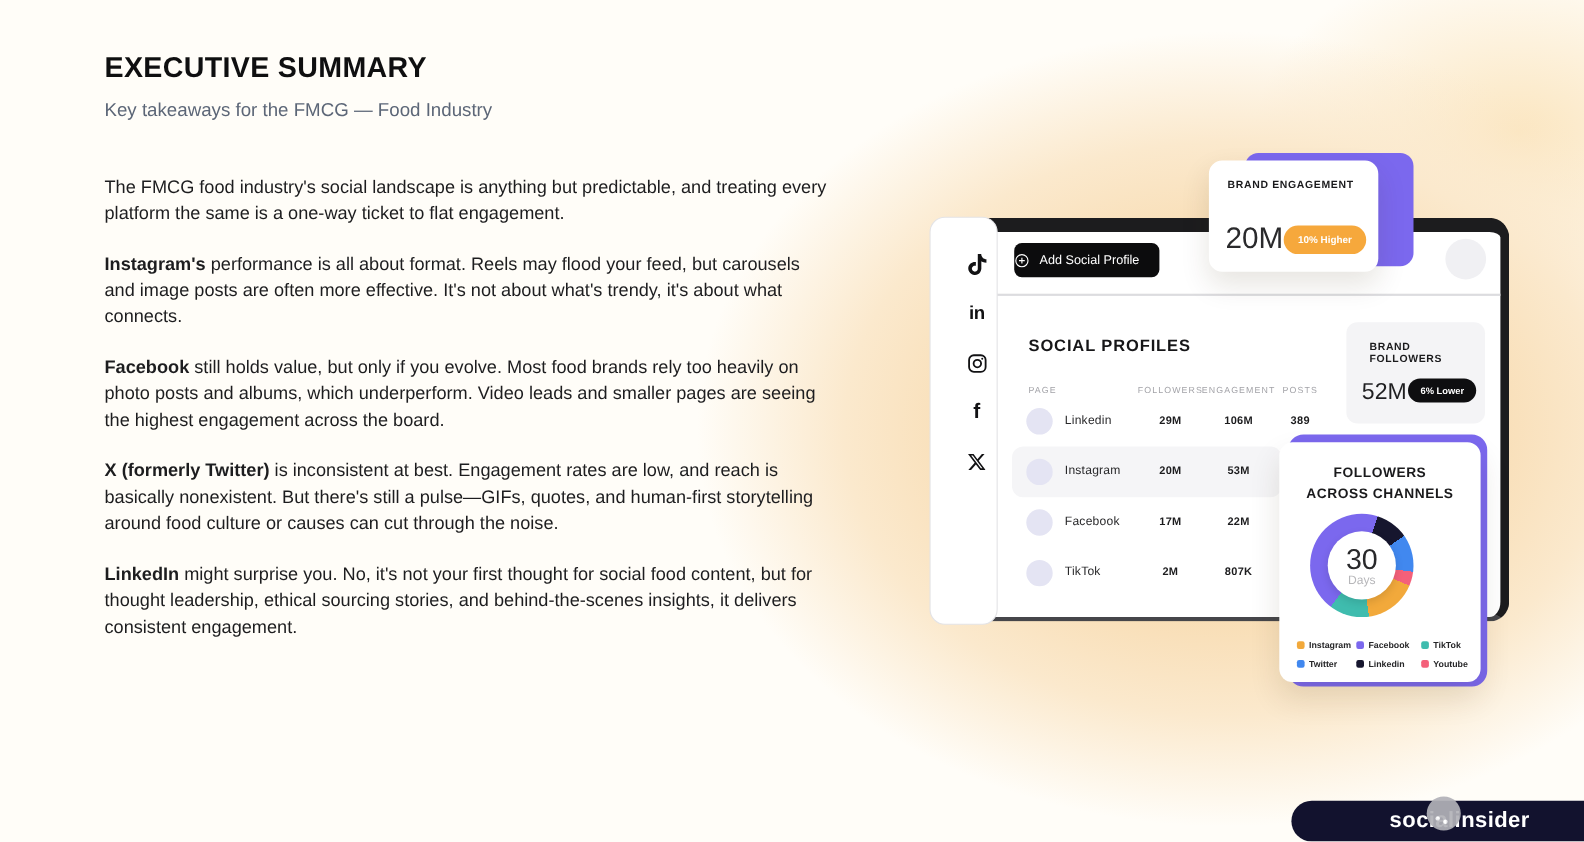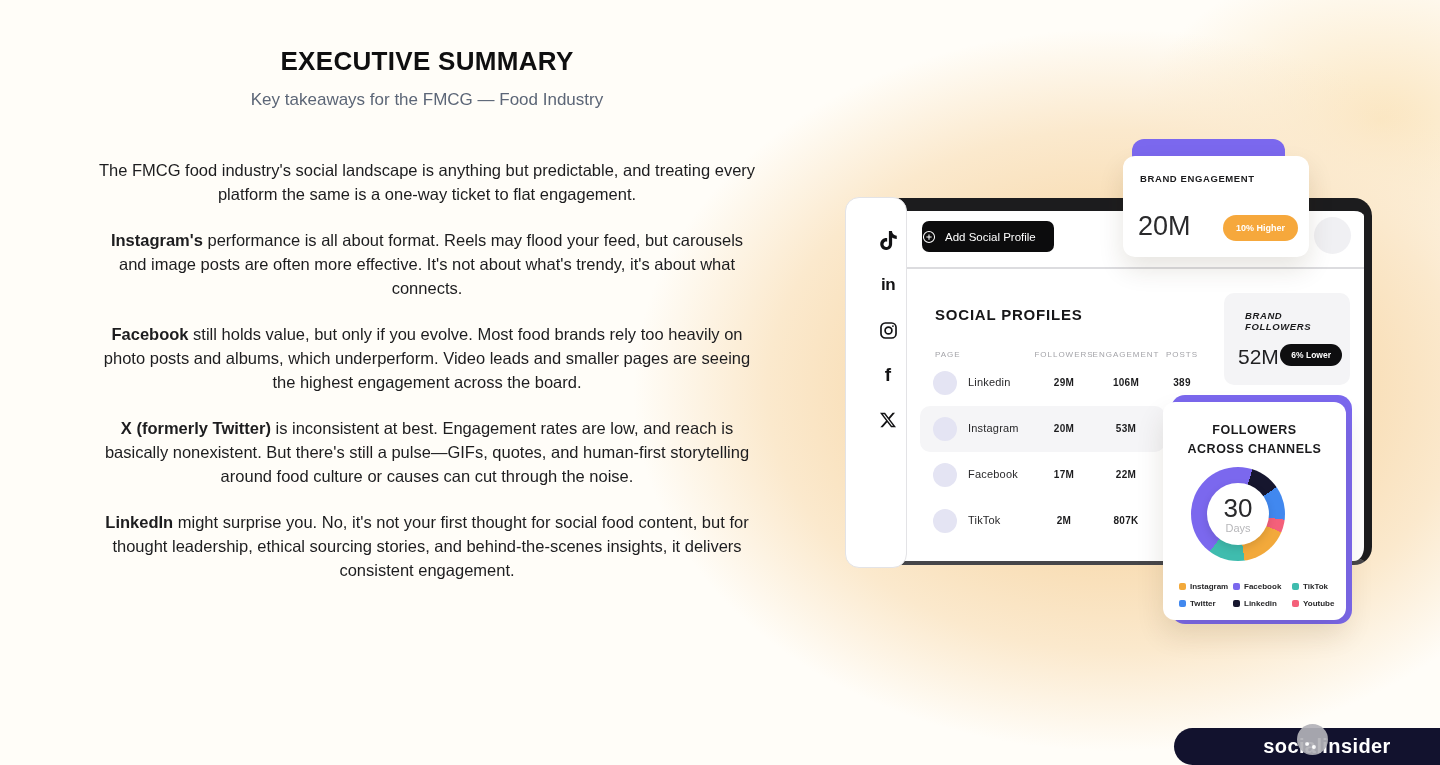--- a/index.html
+++ b/index.html
@@ -7,21 +7,21 @@
   body { font-family:"Liberation Sans", sans-serif; background:#fffdf8; position:relative; overflow:hidden; }
   .page { position:absolute; inset:0; width:1440px; height:765px; }
 
   .bg-glow { position:absolute; inset:0;
     background:
       radial-gradient(ellipse 560px 420px at 1115px 390px, #f6d5a2 0%, #f8dcb2 38%, #fbe9cd 62%, rgba(255,253,248,0) 86%),
       radial-gradient(ellipse 300px 200px at 1380px 120px, rgba(250,224,178,.8) 0%, rgba(255,253,248,0) 80%);
   }
 
   
-  .summary { position:absolute; left:95px; top:46px; width:664px; color:#161616;text-align:center; }
+  .summary { position:absolute; left:95px; top:46px; width:664px; color:#161616; }
   .summary h1 { font-size:26px; font-weight:700; letter-spacing:.3px; color:#0f0f10; margin-bottom:13px; }
   .summary .subtitle { font-size:17px; color:#5c6677; margin-bottom:48px; }
   .summary p { font-size:16.5px; line-height:24px; color:#1d1d1f; margin-bottom:22px; }
   .summary p b { font-weight:700; }
 
   
   .frame { position:absolute; left:853px; top:198px; width:519px; height:367px;
     background:#fff; border-radius:18px;
     border-top:13px solid #1c1c1e; border-right:8px solid #1c1c1e; border-bottom:4px solid #46464a; }
   .topbar-divider { position:absolute; left:906px; top:267px; width:458px; height:2px; background:#dcdcdf; }
@@ -46,28 +46,28 @@
   .row-highlight { position:absolute; left:920px; top:406px; width:245px; height:46px; background:#f5f5f7; border-radius:10px; }
   .prow { position:absolute; left:920px; width:300px; height:46px; }
   .prow .pav { position:absolute; left:13px; top:11px; width:24px; height:24px; border-radius:50%; background:#e4e4f3; }
   .prow .pname { position:absolute; left:48px; top:16px; font-size:11px; color:#29292b; font-weight:500; letter-spacing:.2px; }
   .prow .pnum { position:absolute; top:17px; font-size:10px; font-weight:700; color:#1c1c1e; text-align:center; letter-spacing:.3px; }
   .pn-fol { left:104px; width:80px; } .pn-eng { left:166px; width:80px; } .pn-posts { left:232px; width:60px; }
 
   .card-title { font-size:9.5px; font-weight:700; letter-spacing:.6px; color:#1a1a1c; }
 
   .bf-card { position:absolute; left:1224px; top:293px; width:126px; height:92px; background:#f4f4f6; border-radius:10px; }
-  .bf-card .card-title { position:absolute; left:21px; top:17px;font-style:italic; }
+  .bf-card .card-title { position:absolute; left:21px; top:17px; }
   .bf-card .big-val { position:absolute; left:14px; bottom:16px; font-size:21px; color:#1f1f21; }
   .pill-dark { position:absolute; right:8px; bottom:19px; background:#0e0e10; color:#fff; font-size:8.5px; font-weight:600;
     padding:6px 11px; border-radius:13px; }
 
   .be-purple { position:absolute; left:1132px; top:139px; width:153px; height:103px; border-radius:12px; background:#7b68ee; }
-  .be-card { position:absolute; left:1123px; top:146px; width:186px; height:101px; border-radius:12px; background:#fff;
-    box-shadow:0 12px 26px rgba(60,40,10,.12);margin-top:10px; }
+  .be-card { position:absolute; left:1099px; top:146px; width:154px; height:101px; border-radius:12px; background:#fff;
+    box-shadow:0 12px 26px rgba(60,40,10,.12); }
   .be-card .card-title { position:absolute; left:17px; top:17px; }
   .be-card .big-val { position:absolute; left:15px; bottom:15px; font-size:27px; color:#2a2a2c; }
   .pill-orange { position:absolute; right:11px; bottom:16px; color:#fff; font-size:9px; font-weight:600;
     padding:8px 13px; border-radius:15px; }
 
   .fc-purple { position:absolute; left:1171px; top:395px; width:181px; height:229px; border-radius:14px; background:#7b68ee; }
   .fc-card { position:absolute; left:1163px; top:402px; width:183px; height:218px; border-radius:12px; background:#fff;
     box-shadow:0 14px 28px rgba(60,40,10,.12); }
   .fc-title { position:absolute; top:19px; width:100%; text-align:center; font-size:12.5px; font-weight:700;
     letter-spacing:.5px; color:#1a1a1c; line-height:19px; }

